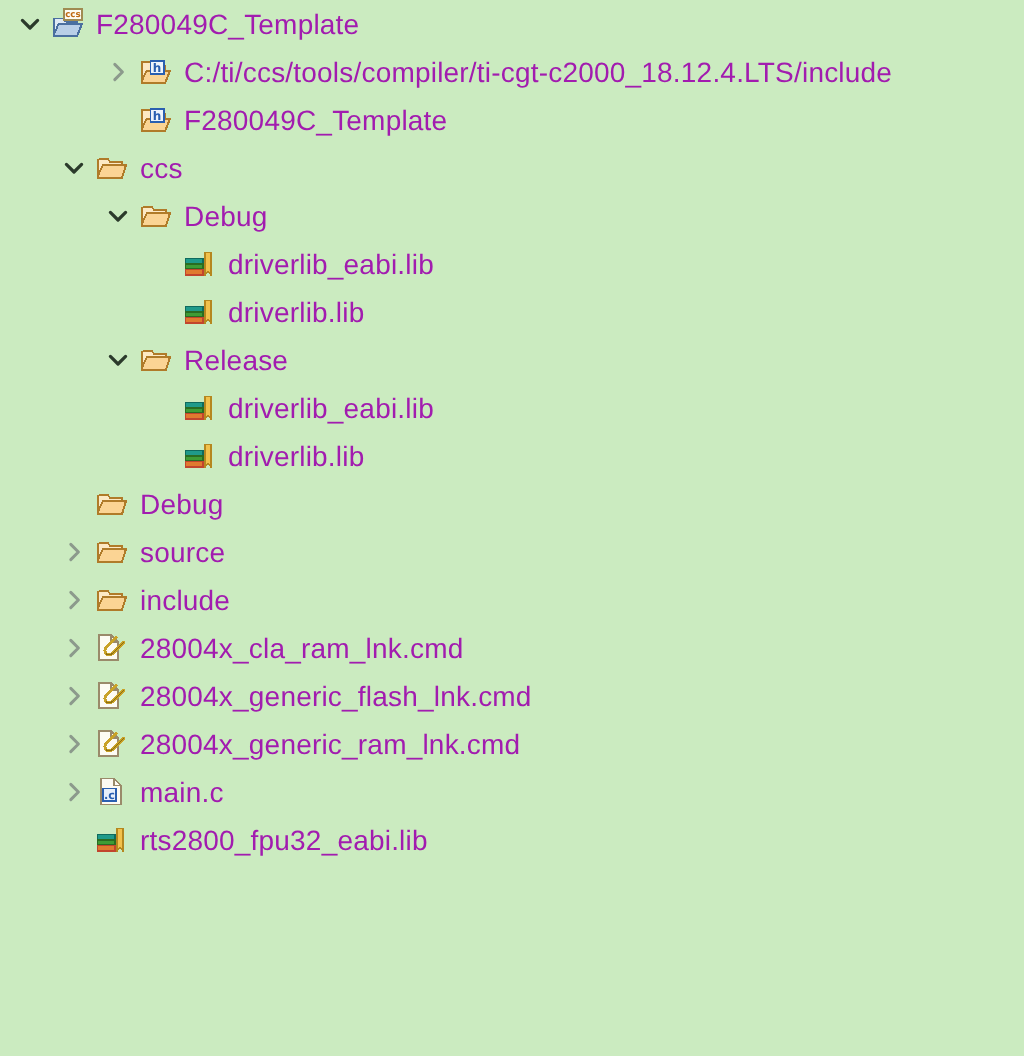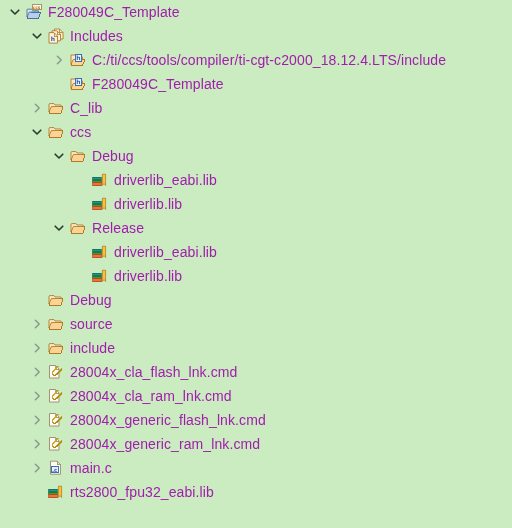--- a/index.html
+++ b/index.html
@@ -77,40 +77,20 @@
         <svg width="16" height="16" viewBox="0 0 16 16" xmlns="http://www.w3.org/2000/svg" shape-rendering="crispEdges">
           <path d="M1 5.5 L1 14 L12.5 14 L15 8 L5 8 L4 6 Z" fill="#b9cfe8" stroke="#4a6fa0" stroke-width="1" stroke-linejoin="round"></path>
           <path d="M1 5.5 L1 13 L3.3 8 L12.5 8 L12.5 6.8 L6.8 6.8 L5.8 5.2 L1.6 5.2 Z" fill="#dfe9f5" stroke="#4a6fa0" stroke-width="0.9" stroke-linejoin="round"></path>
           <rect x="6" y="0.4" width="9" height="5.4" fill="#fdfbf3" stroke="#a08b52" stroke-width="0.9"></rect>
           <text x="10.5" y="4.6" font-family="DejaVu Sans, sans-serif" font-size="4.4" fill="#c06a12" text-anchor="middle" font-weight="bold">ccs</text>
         </svg>
       </span>
       <span class="label">F280049C_Template</span>
     </div>
     <div class="row">
-      <span class="indent" style="width: 28px;"></span>
-      <span class="twisty">
-        <svg width="10" height="10" viewBox="0 0 10 10" xmlns="http://www.w3.org/2000/svg">
-          <path d="M1.2 3.2 L5 7 L8.8 3.2" fill="none" stroke="#2b3a2b" stroke-width="1.6" stroke-linecap="round" stroke-linejoin="round"></path>
-        </svg>
-      </span>
-      <span class="icon">
-        <svg width="16" height="16" viewBox="0 0 16 16" xmlns="http://www.w3.org/2000/svg" shape-rendering="crispEdges">
-          <path d="M6.5 1 L11.5 1 L15 4.5 L15 11 L6.5 11 Z" fill="#fdf3dd" stroke="#b07b29" stroke-width="0.9" stroke-linejoin="round"></path>
-          <path d="M11.5 1 L11.5 4.5 L15 4.5" fill="none" stroke="#b07b29" stroke-width="0.8"></path>
-          <path d="M4 2.8 L9 2.8 L12.5 6.3 L12.5 12.8 L4 12.8 Z" fill="#fdf3dd" stroke="#b07b29" stroke-width="0.9" stroke-linejoin="round"></path>
-          <path d="M9 2.8 L9 6.3 L12.5 6.3" fill="none" stroke="#b07b29" stroke-width="0.8"></path>
-          <path d="M1 4.6 L6 4.6 L9.5 8.1 L9.5 15.1 L1 15.1 Z" fill="#fdf3dd" stroke="#b07b29" stroke-width="0.9" stroke-linejoin="round"></path>
-          <path d="M6 4.6 L6 8.1 L9.5 8.1" fill="none" stroke="#b07b29" stroke-width="0.8"></path>
-          <text x="5" y="12.6" font-family="DejaVu Sans, sans-serif" font-size="6" fill="#2a5fb0" text-anchor="middle" font-weight="bold">h</text>
-        </svg>
-      </span>
-      <span class="label">Includes</span>
-    </div>
-    <div class="row">
       <span class="indent" style="width: 50px;"></span>
       <span class="twisty">
         <svg width="10" height="10" viewBox="0 0 10 10" xmlns="http://www.w3.org/2000/svg">
           <path d="M3.4 1.2 L7.2 5 L3.4 8.8" fill="none" stroke="#8c9a8c" stroke-width="1.5" stroke-linecap="round" stroke-linejoin="round"></path>
         </svg>
       </span>
       <span class="icon">
         <svg width="16" height="16" viewBox="0 0 16 16" xmlns="http://www.w3.org/2000/svg" shape-rendering="crispEdges">
           <path d="M1 3 L1 13.5 L12.5 13.5 L15 7.5 L5 7.5 L4 5.4 L1 5.4 Z" fill="#fbd494" stroke="#b07b29" stroke-width="1" stroke-linejoin="round"></path>
           <path d="M1 3 L1 12.4 L3.2 7.5 L12.4 7.5 L12.4 5 L6.5 5 L5.5 3 Z" fill="#fde9c4" stroke="#b07b29" stroke-width="0.9" stroke-linejoin="round"></path>
@@ -130,35 +110,20 @@
           <rect x="5.2" y="2.6" width="6.6" height="6.4" fill="#eef4fb" stroke="#2a5fb0" stroke-width="0.9"></rect>
           <text x="8.5" y="8.1" font-family="DejaVu Sans, sans-serif" font-size="6" fill="#2a5fb0" text-anchor="middle" font-weight="bold">h</text>
         </svg>
       </span>
       <span class="label">F280049C_Template</span>
     </div>
     <div class="row">
       <span class="indent" style="width: 28px;"></span>
       <span class="twisty">
         <svg width="10" height="10" viewBox="0 0 10 10" xmlns="http://www.w3.org/2000/svg">
-          <path d="M3.4 1.2 L7.2 5 L3.4 8.8" fill="none" stroke="#8c9a8c" stroke-width="1.5" stroke-linecap="round" stroke-linejoin="round"></path>
-        </svg>
-      </span>
-      <span class="icon">
-        <svg width="16" height="16" viewBox="0 0 16 16" xmlns="http://www.w3.org/2000/svg" shape-rendering="crispEdges">
-          <path d="M1 4 L1 13 L13 13 L15 6.5 L5.5 6.5 L4.5 4.6 Z" fill="#fbd494" stroke="#b07b29" stroke-width="1" stroke-linejoin="round"></path>
-          <path d="M1 4 L1 12 L3.4 6.5 L13 6.5 L13 5 L7 5 L6 3.6 L1.8 3.6 Z" fill="#fde9c4" stroke="#b07b29" stroke-width="0.9" stroke-linejoin="round"></path>
-        </svg>
-      </span>
-      <span class="label">C_lib</span>
-    </div>
-    <div class="row">
-      <span class="indent" style="width: 28px;"></span>
-      <span class="twisty">
-        <svg width="10" height="10" viewBox="0 0 10 10" xmlns="http://www.w3.org/2000/svg">
           <path d="M1.2 3.2 L5 7 L8.8 3.2" fill="none" stroke="#2b3a2b" stroke-width="1.6" stroke-linecap="round" stroke-linejoin="round"></path>
         </svg>
       </span>
       <span class="icon">
         <svg width="16" height="16" viewBox="0 0 16 16" xmlns="http://www.w3.org/2000/svg" shape-rendering="crispEdges">
           <path d="M1 4 L1 13 L13 13 L15 6.5 L5.5 6.5 L4.5 4.6 Z" fill="#fbd494" stroke="#b07b29" stroke-width="1" stroke-linejoin="round"></path>
           <path d="M1 4 L1 12 L3.4 6.5 L13 6.5 L13 5 L7 5 L6 3.6 L1.8 3.6 Z" fill="#fde9c4" stroke="#b07b29" stroke-width="0.9" stroke-linejoin="round"></path>
         </svg>
       </span>
       <span class="label">ccs</span>
@@ -294,71 +259,54 @@
         </svg>
       </span>
       <span class="icon">
         <svg width="16" height="16" viewBox="0 0 16 16" xmlns="http://www.w3.org/2000/svg" shape-rendering="crispEdges">
           <path d="M1.5 1.5 L7.5 1.5 L11 5 L11 14 L1.5 14 Z" fill="#fdfbf3" stroke="#9a8a6a" stroke-width="0.9" stroke-linejoin="round"></path>
           <path d="M7.5 1.5 L7.5 5 L11 5" fill="none" stroke="#9a8a6a" stroke-width="0.8"></path>
           <path d="M13.8 5.2 L8.2 10.8 C7.3 11.7 5.9 11.7 5.1 10.8 C4.2 10 4.2 8.6 5.1 7.7 L10 2.8" fill="none" stroke="#c9a227" stroke-width="1.5" stroke-linecap="round"></path>
           <path d="M13.8 5.2 L8.2 10.8 C7.3 11.7 5.9 11.7 5.1 10.8" fill="none" stroke="#8a6d12" stroke-width="0.6" stroke-linecap="round"></path>
         </svg>
       </span>
-      <span class="label">28004x_cla_flash_lnk.cmd</span>
+      <span class="label">28004x_cla_ram_lnk.cmd</span>
     </div>
     <div class="row">
       <span class="indent" style="width: 28px;"></span>
       <span class="twisty">
         <svg width="10" height="10" viewBox="0 0 10 10" xmlns="http://www.w3.org/2000/svg">
           <path d="M3.4 1.2 L7.2 5 L3.4 8.8" fill="none" stroke="#8c9a8c" stroke-width="1.5" stroke-linecap="round" stroke-linejoin="round"></path>
         </svg>
       </span>
       <span class="icon">
         <svg width="16" height="16" viewBox="0 0 16 16" xmlns="http://www.w3.org/2000/svg" shape-rendering="crispEdges">
           <path d="M1.5 1.5 L7.5 1.5 L11 5 L11 14 L1.5 14 Z" fill="#fdfbf3" stroke="#9a8a6a" stroke-width="0.9" stroke-linejoin="round"></path>
           <path d="M7.5 1.5 L7.5 5 L11 5" fill="none" stroke="#9a8a6a" stroke-width="0.8"></path>
           <path d="M13.8 5.2 L8.2 10.8 C7.3 11.7 5.9 11.7 5.1 10.8 C4.2 10 4.2 8.6 5.1 7.7 L10 2.8" fill="none" stroke="#c9a227" stroke-width="1.5" stroke-linecap="round"></path>
           <path d="M13.8 5.2 L8.2 10.8 C7.3 11.7 5.9 11.7 5.1 10.8" fill="none" stroke="#8a6d12" stroke-width="0.6" stroke-linecap="round"></path>
         </svg>
       </span>
-      <span class="label">28004x_cla_ram_lnk.cmd</span>
+      <span class="label">28004x_generic_flash_lnk.cmd</span>
     </div>
     <div class="row">
       <span class="indent" style="width: 28px;"></span>
       <span class="twisty">
         <svg width="10" height="10" viewBox="0 0 10 10" xmlns="http://www.w3.org/2000/svg">
           <path d="M3.4 1.2 L7.2 5 L3.4 8.8" fill="none" stroke="#8c9a8c" stroke-width="1.5" stroke-linecap="round" stroke-linejoin="round"></path>
         </svg>
       </span>
       <span class="icon">
         <svg width="16" height="16" viewBox="0 0 16 16" xmlns="http://www.w3.org/2000/svg" shape-rendering="crispEdges">
           <path d="M1.5 1.5 L7.5 1.5 L11 5 L11 14 L1.5 14 Z" fill="#fdfbf3" stroke="#9a8a6a" stroke-width="0.9" stroke-linejoin="round"></path>
           <path d="M7.5 1.5 L7.5 5 L11 5" fill="none" stroke="#9a8a6a" stroke-width="0.8"></path>
           <path d="M13.8 5.2 L8.2 10.8 C7.3 11.7 5.9 11.7 5.1 10.8 C4.2 10 4.2 8.6 5.1 7.7 L10 2.8" fill="none" stroke="#c9a227" stroke-width="1.5" stroke-linecap="round"></path>
           <path d="M13.8 5.2 L8.2 10.8 C7.3 11.7 5.9 11.7 5.1 10.8" fill="none" stroke="#8a6d12" stroke-width="0.6" stroke-linecap="round"></path>
         </svg>
       </span>
-      <span class="label">28004x_generic_flash_lnk.cmd</span>
-    </div>
-    <div class="row">
-      <span class="indent" style="width: 28px;"></span>
-      <span class="twisty">
-        <svg width="10" height="10" viewBox="0 0 10 10" xmlns="http://www.w3.org/2000/svg">
-          <path d="M3.4 1.2 L7.2 5 L3.4 8.8" fill="none" stroke="#8c9a8c" stroke-width="1.5" stroke-linecap="round" stroke-linejoin="round"></path>
-        </svg>
-      </span>
-      <span class="icon">
-        <svg width="16" height="16" viewBox="0 0 16 16" xmlns="http://www.w3.org/2000/svg" shape-rendering="crispEdges">
-          <path d="M1.5 1.5 L7.5 1.5 L11 5 L11 14 L1.5 14 Z" fill="#fdfbf3" stroke="#9a8a6a" stroke-width="0.9" stroke-linejoin="round"></path>
-          <path d="M7.5 1.5 L7.5 5 L11 5" fill="none" stroke="#9a8a6a" stroke-width="0.8"></path>
-          <path d="M13.8 5.2 L8.2 10.8 C7.3 11.7 5.9 11.7 5.1 10.8 C4.2 10 4.2 8.6 5.1 7.7 L10 2.8" fill="none" stroke="#c9a227" stroke-width="1.5" stroke-linecap="round"></path>
-          <path d="M13.8 5.2 L8.2 10.8 C7.3 11.7 5.9 11.7 5.1 10.8" fill="none" stroke="#8a6d12" stroke-width="0.6" stroke-linecap="round"></path>
-        </svg>
-      </span>
       <span class="label">28004x_generic_ram_lnk.cmd</span>
     </div>
     <div class="row">
       <span class="indent" style="width: 28px;"></span>
       <span class="twisty">
         <svg width="10" height="10" viewBox="0 0 10 10" xmlns="http://www.w3.org/2000/svg">
           <path d="M3.4 1.2 L7.2 5 L3.4 8.8" fill="none" stroke="#8c9a8c" stroke-width="1.5" stroke-linecap="round" stroke-linejoin="round"></path>
         </svg>
       </span>
       <span class="icon">

